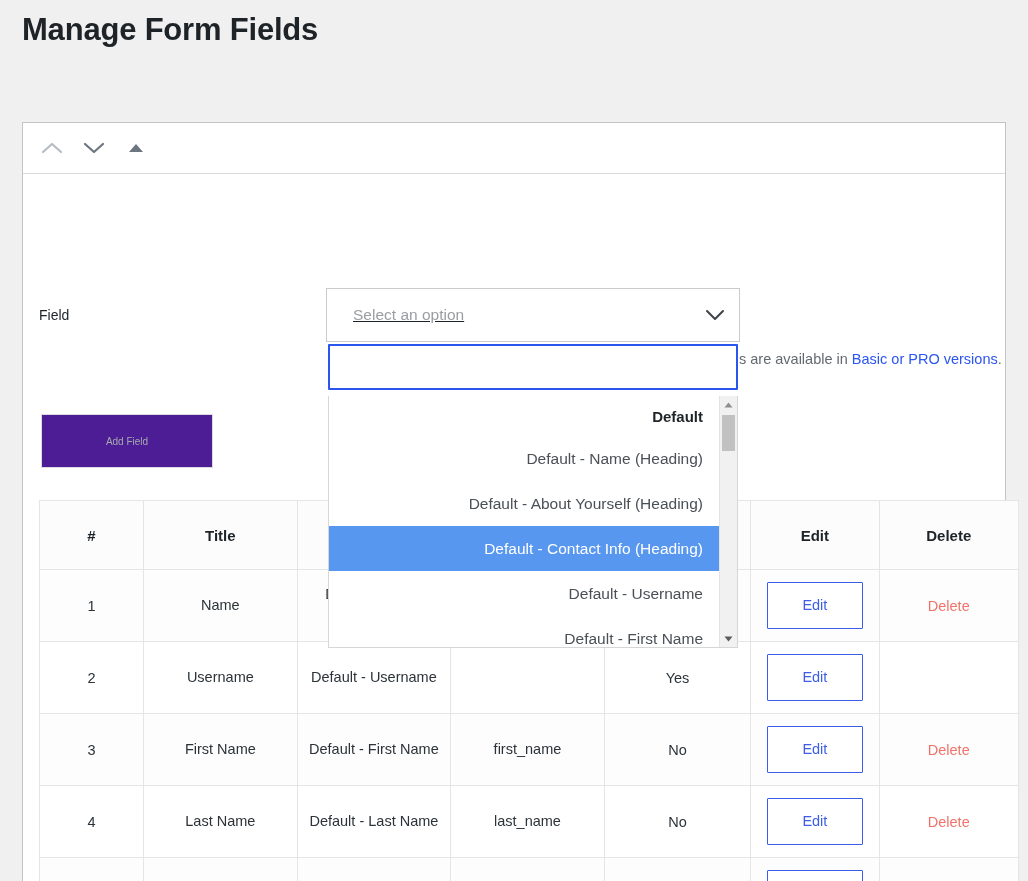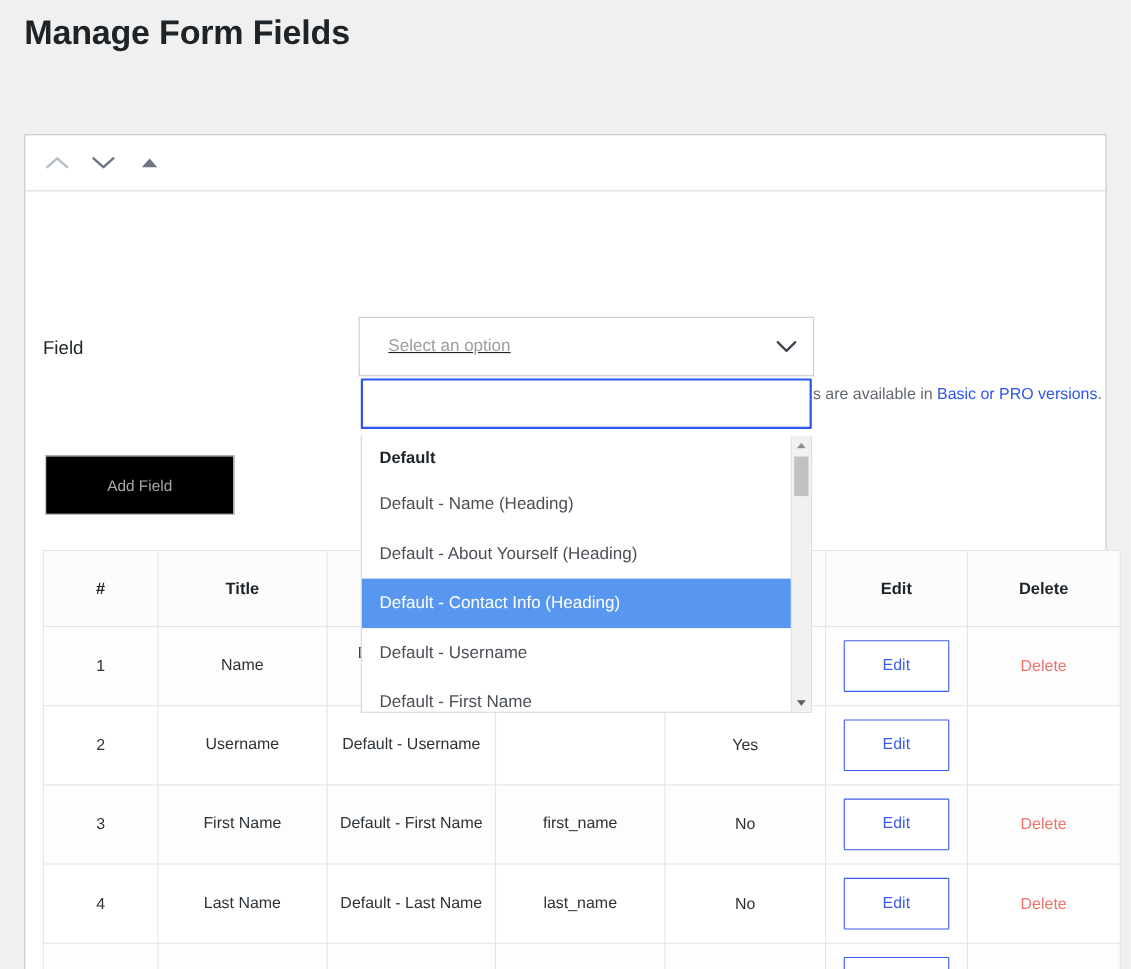--- a/index.html
+++ b/index.html
@@ -71,21 +71,21 @@
 
   .panel-body {
     position: relative;
     padding: 0;
     min-height: 740px;
   }
   .field-label {
     position: absolute;
     left: 16px;
     top: 133px;
-    font-size: 17px;
+    font-size: 14px;
     color: #1d2327;
   }
 
   
   .select-control {
     position: absolute;
     left: 303px;
     top: 114px;
     width: 414px;
     height: 54px;
@@ -141,24 +141,24 @@
     text-decoration: none;
   }
 
   
   .add-field-btn {
     position: absolute;
     left: 18px;
     top: 240px;
     width: 172px;
     height: 54px;
-    background: #000000;
+    background: #4c1d95;
     border: 1px solid #dcdcde;
     color: #a7aaad;
-    font-size: 14px;
+    font-size: 10px;
     font-family: "Liberation Sans", sans-serif;
     box-sizing: border-box;
     cursor: default;
     display: flex;
     align-items: center;
     justify-content: center;
   }
 
   
   .dropdown-list {
@@ -167,20 +167,21 @@
     top: 222px;
     width: 410px;
     height: 252px;
     background: #fff;
     border: 1px solid #d6d6d6;
     border-top: none;
     box-sizing: border-box;
     z-index: 40;
     overflow: hidden;
     display: flex;
+    text-align: right;
   }
   .dropdown-items {
     flex: 1;
     position: relative;
   }
   .dd-group {
     font-size: 15px;
     font-weight: bold;
     color: #1d2327;
     padding: 12px 16px 6px 16px;

